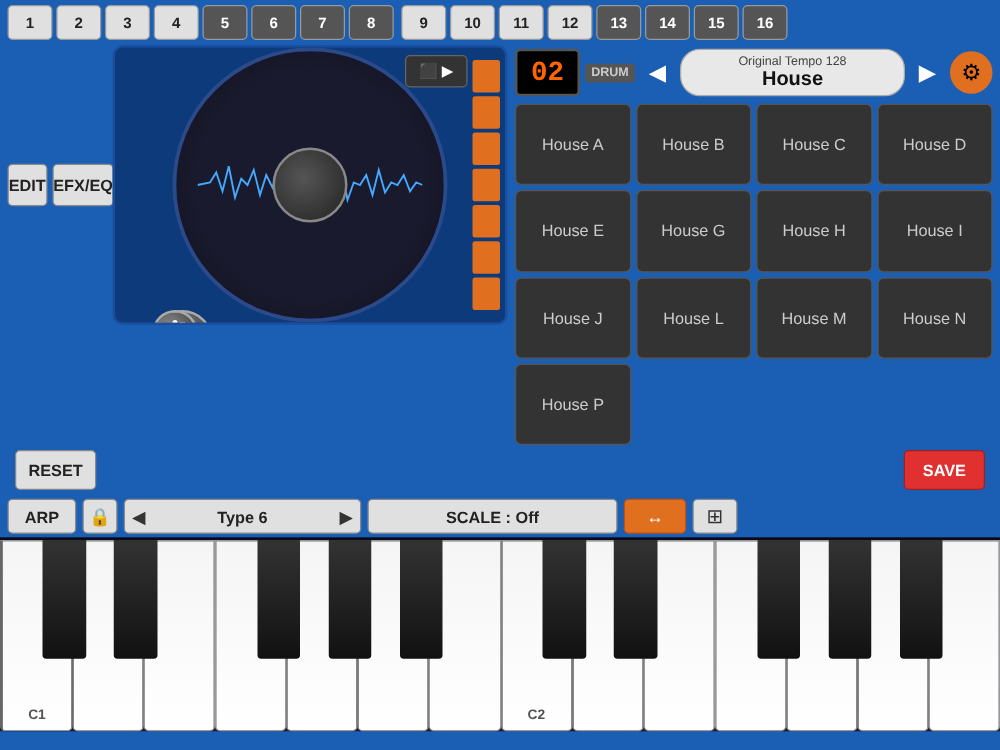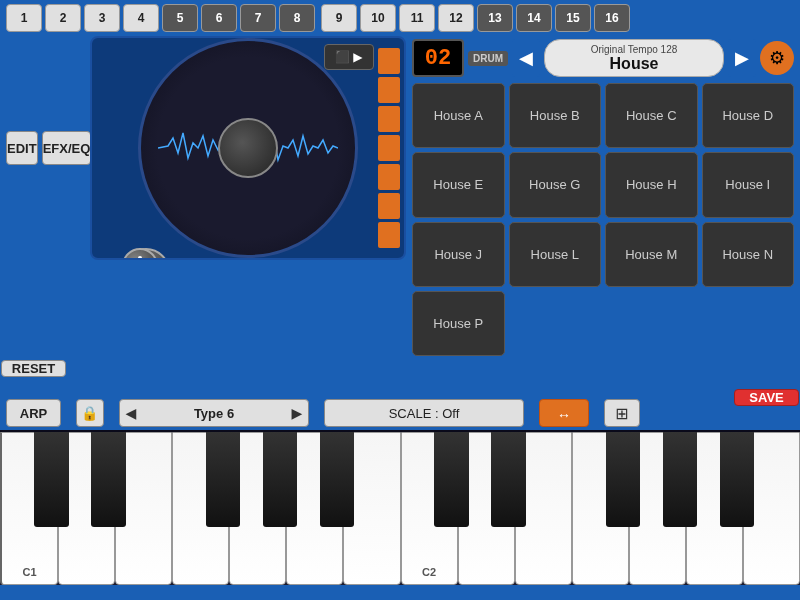--- a/index.html
+++ b/index.html
@@ -291,23 +291,23 @@
       display: flex;
       align-items: center;
       justify-content: center;
       cursor: pointer;
       font-weight: 500;
     }
 
     
     .bottom-controls {
       display: flex;
-      flex-direction: column;
-      align-items: flex-start;
-      padding: 4px 1px;
+      flex-direction: row;
+      align-items: center;
+      padding: 4px 12px;
       gap: 6px;
       height: 40px;
     }
 
     .reset-btn {
       background: #e0e0e0;
       border: 1px solid #888;
       border-radius: 4px;
       width: 65px;
       height: 32px;
@@ -335,21 +335,21 @@
       cursor: pointer;
       margin-left: auto;
     }
 
     
     .arp-row {
       display: flex;
       flex-direction: row;
       align-items: center;
       padding: 2px 6px;
-      gap: 15px;
+      gap: 5px;
       height: 34px;
     }
 
     .arp-btn {
       background: #e0e0e0;
       border: 1px solid #888;
       border-radius: 4px;
       width: 55px;
       height: 28px;
       font-size: 13px;
@@ -405,21 +405,21 @@
       color: #222;
     }
 
     .scale-btn {
       flex: 1;
       height: 28px;
       background: #e0e0e0;
       border: 1px solid #888;
       border-radius: 4px;
       font-size: 13px;
-      font-weight: normal;
+      font-weight: bold;
       color: #222;
       display: flex;
       align-items: center;
       justify-content: center;
       cursor: pointer;
       max-width: 200px;
     }
 
     .arrows-btn {
       width: 50px;

